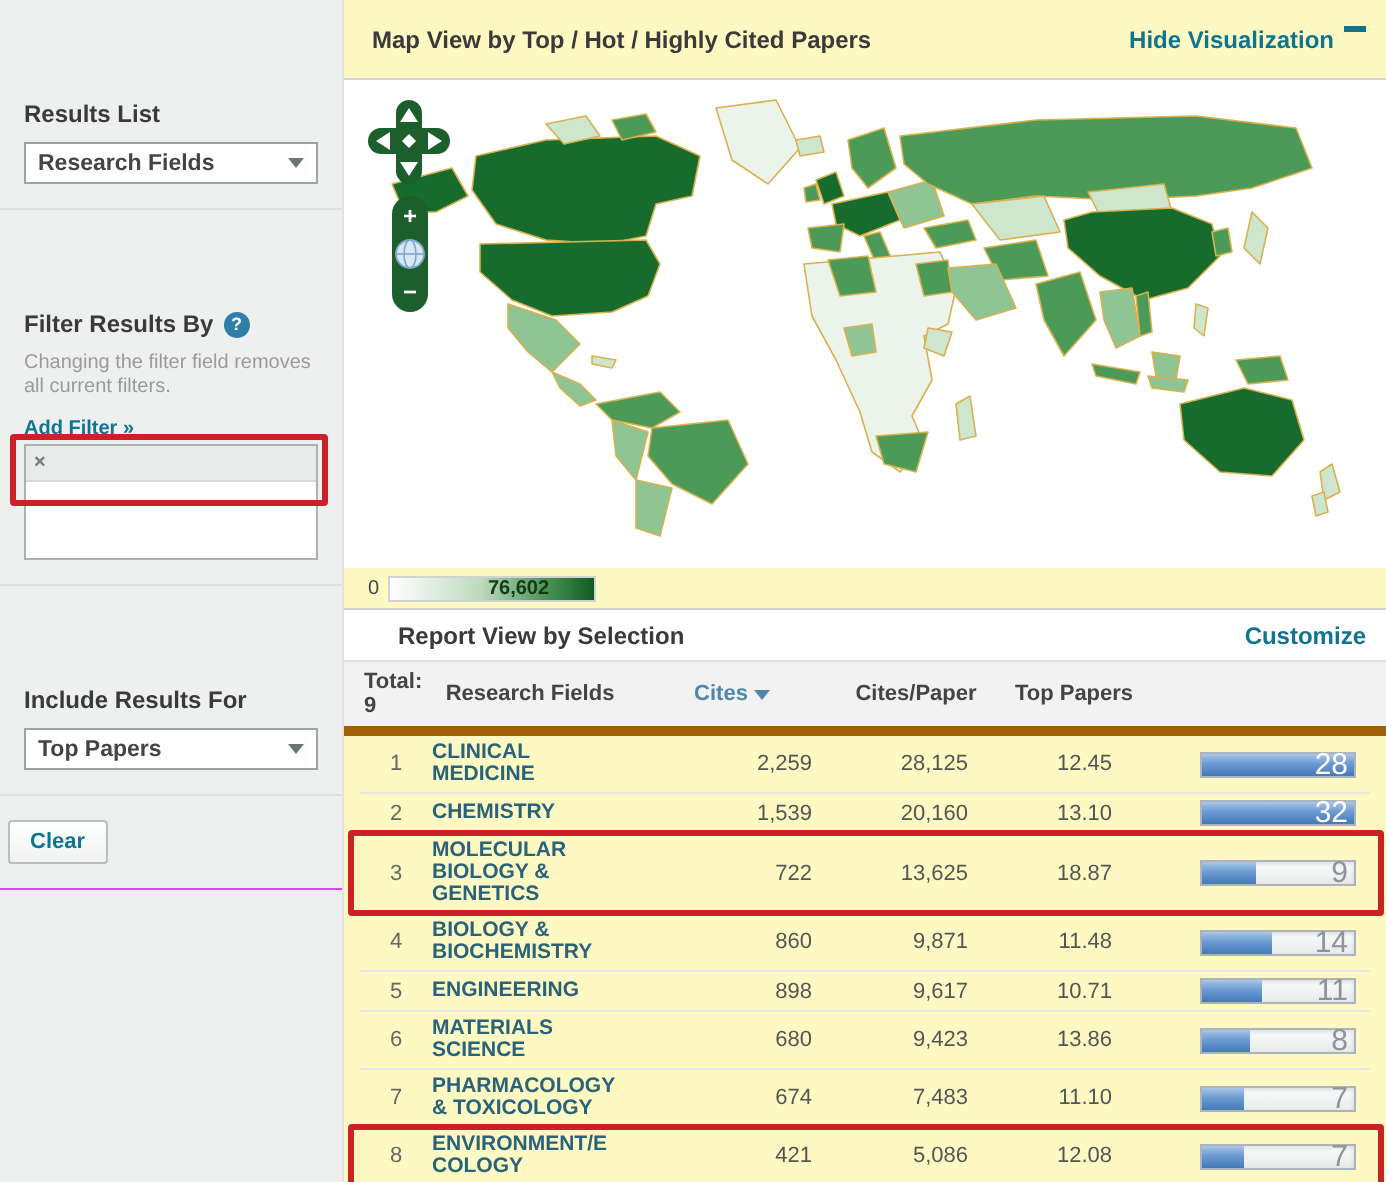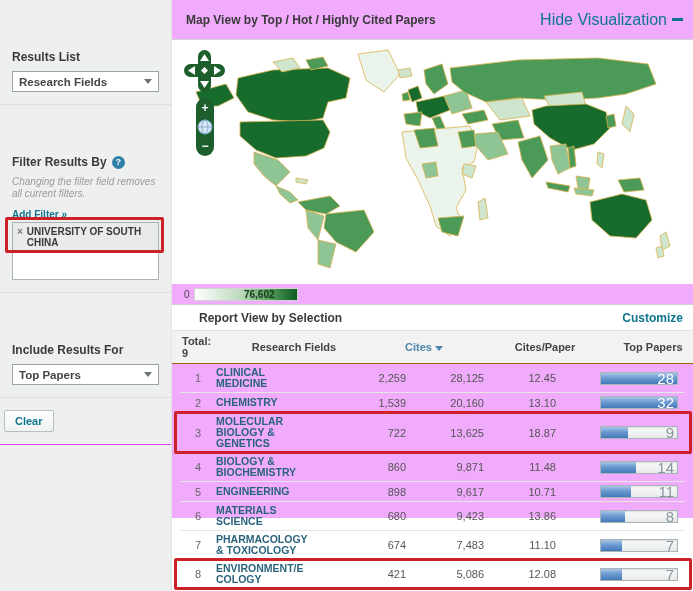--- a/index.html
+++ b/index.html
@@ -13,52 +13,52 @@
   html,body{width:693px;height:591px;overflow:hidden;}
   body{font-family:"Liberation Sans",sans-serif;background:#fff;color:#333;position:relative;}
 
   
   .sidebar{position:absolute;left:0;top:0;width:172px;height:591px;background:#eef0ef;border-right:1px solid #e2e4e3;}
   .side-sec{padding:10px 12px 12px 12px;border-bottom:1px solid #dcdfde;position:relative;}
   .side-sec h3{font-size:12px;font-weight:bold;color:#3a3a3a;margin-bottom:7px;display:flex;align-items:center;gap:5px;margin-top:40px;}
   .select{background:#fff;border:1px solid #9aa3a5;height:21px;display:flex;align-items:center;justify-content:space-between;padding:0 6px;font-size:11.5px;font-weight:bold;color:#444;cursor:pointer;}
   .chev{width:0;height:0;border-left:4px solid transparent;border-right:4px solid transparent;border-top:5px solid #6b7578;}
   .help{width:13px;height:13px;border-radius:50%;background:#2f7fa8;color:#fff;font-size:9px;font-weight:bold;display:inline-flex;align-items:center;justify-content:center;cursor:pointer;}
-  .note{font-size:10px;font-style:italic;color:#9a9a9a;line-height:12px;margin-bottom:4px;}
+  .note{font-size:10px;color:#9a9a9a;line-height:12px;margin-bottom:4px;}
   .addfilter{font-size:10px;font-weight:bold;color:var(--accent_teal);text-decoration:none;display:inline-block;margin-bottom:2px;cursor:pointer;}
   .filterlist{background:#fff;border:1px solid #aab2b4;height:58px;overflow:hidden;}
   .filter-item{background:#e9ebea;border-bottom:1px solid #d5d8d7;padding:3px 4px 3px 4px;font-size:10px;font-weight:bold;color:#3a3a3a;line-height:11px;display:flex;gap:4px;cursor:pointer;}
   .xicon{color:#777;font-size:10px;font-weight:bold;line-height:11px;}
   .filter-wrap{position:relative;}
   .anno-filter{position:absolute;left:-7px;top:-5px;right:-5px;height:36px;border:3px solid var(--annotation_red);border-radius:2px;pointer-events:none;z-index:6;}
   .btnrow{display:flex;gap:8px;padding:12px 4px;border-bottom:1px solid #d946ef;justify-content:space-between;}
   .btn{background:linear-gradient(#ffffff,#f0f2f1);border:1px solid #b6c0c2;border-radius:2px;padding:4px 10px;font-size:11px;font-weight:bold;color:var(--accent_teal);cursor:pointer;}
 
   
-  .main{position:absolute;left:172px;top:0;width:521px;height:518px;background:#f0abfc;}
+  .main{position:absolute;left:172px;top:0;width:521px;height:591px;background:#fef9c3;}
   .mapbar{height:40px;display:flex;align-items:center;justify-content:space-between;padding:0 10px 0 14px;border-bottom:1px solid #d4d4d4;}
   .mapbar .title{font-size:12px;font-weight:bold;color:#3a3a3a;}
-  .hide-link{font-size:16px;font-weight:normal;color:var(--accent_teal);display:flex;align-items:center;gap:5px;cursor:pointer;}
+  .hide-link{font-size:12px;font-weight:bold;color:var(--accent_teal);display:flex;gap:5px;cursor:pointer;}
   .minus-ic{width:11px;height:3px;background:var(--accent_teal);display:inline-block;}
 
   .maparea{position:relative;height:244px;background:#fff;}
   .maparea svg.world{display:block;width:513px;height:238px;margin-left:6px;}
   .map-controls{position:absolute;left:12px;top:10px;width:42px;}
   .legendrow{height:20px;display:flex;align-items:center;gap:4px;padding-left:12px;}
   .legendrow .minlab{font-size:10px;color:#444;}
   .grad{position:relative;width:104px;height:13px;background:linear-gradient(90deg,#ffffff 0%,#bcd9bc 45%,#4e9757 75%,var(--legend_dark_green) 100%);border:1px solid #cfd4d0;}
   .grad .maxval{position:absolute;right:22px;top:0;font-size:10px;line-height:12px;color:#123a18;font-weight:bold;text-align:right;}
 
   
   .report{border-top:1px solid #cfcfcf;}
   .reportbar{display:flex;justify-content:space-between;align-items:center;padding:6px 10px 5px 14px;border-bottom:1px solid #e0e0e0;background:#fff;}
   .reportbar .rtitle{font-size:12px;font-weight:bold;color:#3a3a3a;padding-left:13px;}
   .customize{font-size:12px;font-weight:bold;color:var(--accent_teal);cursor:pointer;}
   .grid{display:grid;grid-template-columns:36px 98px 104px 80px 78px 1fr;align-items:center;}
-  .thead{background:#f1f2f1;border-bottom:1px solid #a16207;padding:4px 8px 4px 8px;min-height:30px;gap:29px;}
+  .thead{background:#f1f2f1;border-bottom:5px solid #a16207;padding:4px 8px 4px 8px;min-height:30px;}
   .th{font-size:11px;font-weight:bold;color:#444;text-align:center;line-height:12px;}
   .th.totalcell{text-align:left;padding-left:2px;}
   .th .cites-link{color:var(--cites_link_blue);cursor:pointer;}
   .sort-arrow{display:inline-block;width:0;height:0;border-left:4px solid transparent;border-right:4px solid transparent;border-top:5px solid var(--cites_link_blue);margin-left:3px;vertical-align:middle;}
   .tbody{padding:0 8px;}
   .trow{border-bottom:1px solid #e6e6e6;padding:3px 0;min-height:18px;position:relative;}
   .trow.hl::after{content:"";position:absolute;left:-6px;right:-7px;top:-2px;bottom:-2px;border:3px solid var(--annotation_red);border-radius:2px;pointer-events:none;z-index:5;}
   .td{font-size:11px;color:#555;}
   .td.rank{text-align:center;color:#666;}
   .td.field{font-size:10.5px;font-weight:bold;color:var(--field_link);line-height:11px;overflow-wrap:break-word;word-break:break-word;padding-right:4px;cursor:pointer;}
@@ -89,21 +89,20 @@
     <h3>
       <span>Filter Results By</span>
       <span class="help">?</span>
     </h3>
     <p class="note">Changing the filter field removes all current filters.</p>
     <a class="addfilter">Add Filter »</a>
     <div class="filter-wrap">
       <div class="filterlist">
         <div class="filter-item">
           <span class="xicon">×</span>
-          <span>UNIVERSITY OF SOUTH CHINA</span>
         </div>
       </div>
       <div class="anno-filter"></div>
     </div>
   </div>
 
   <div class="side-sec">
     <h3>Include Results For</h3>
     <div class="select">
       <span>Top Papers</span>

